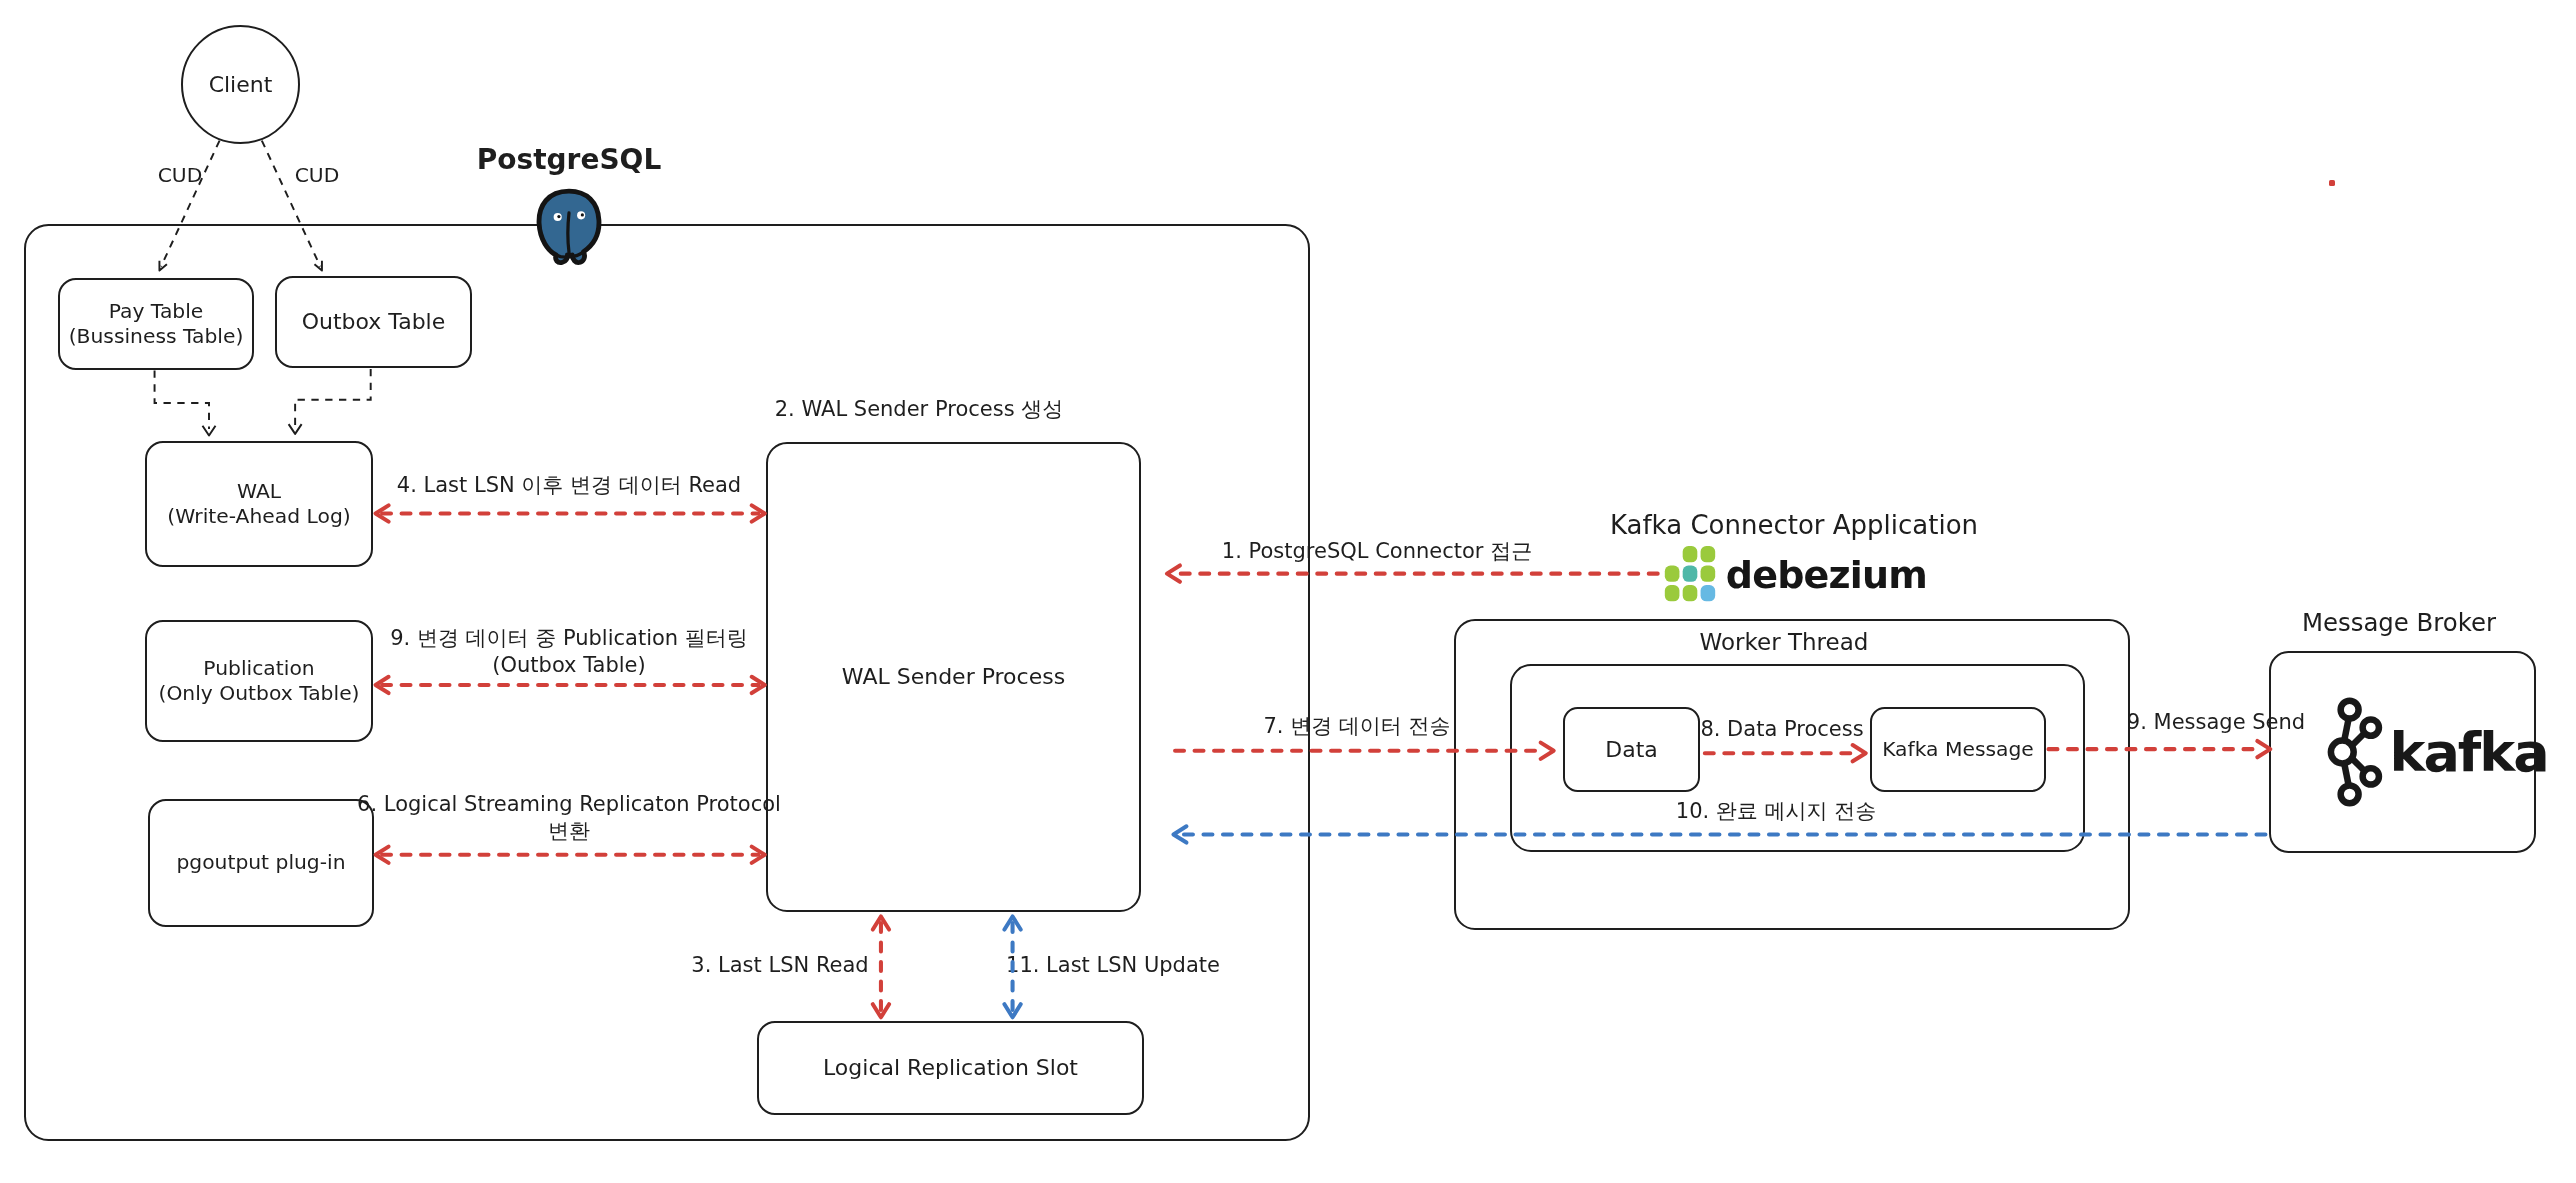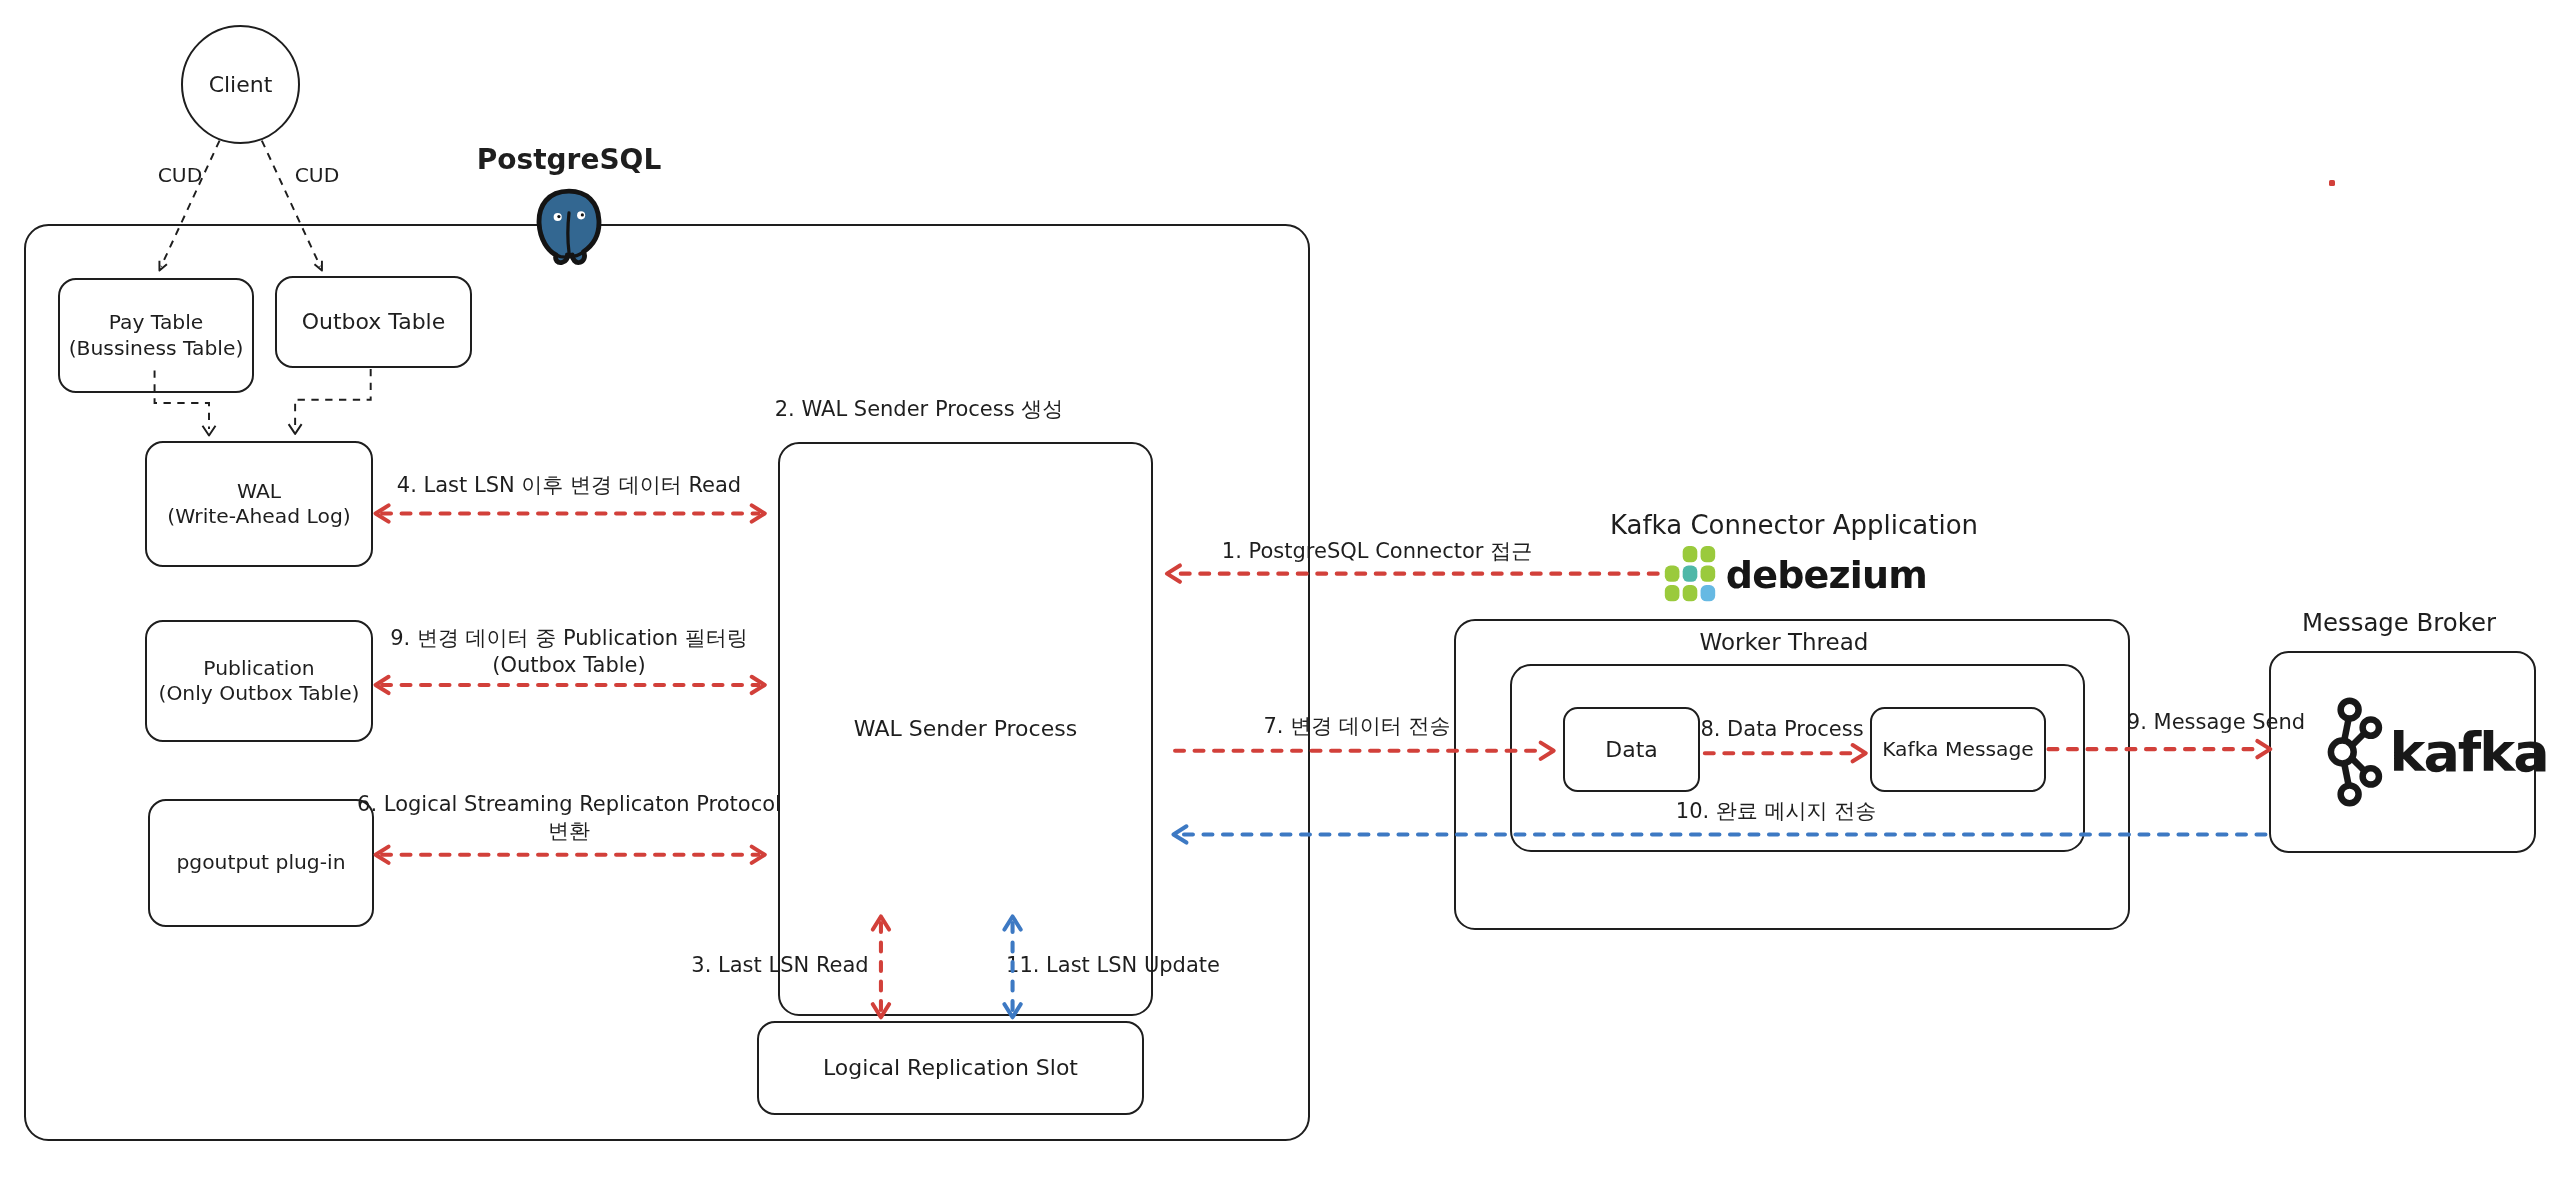--- a/index.html
+++ b/index.html
@@ -37,21 +37,21 @@
 <body>
 
 <div id="canvas">
 
   <div class="box" style="left:24.4px;top:224px;width:1286px;height:917px;border-radius:24.4px;justify-content:flex-start;"></div>
 
   <div class="box circle" style="left:181px;top:25px;width:119px;height:119px;">
     <div class="line">Client</div>
   </div>
 
-  <div class="box" style="left:58px;top:278px;width:196px;height:115px;font-size:20.3px;">
+  <div class="box" style="left:58px;top:278px;width:196px;height:92px;font-size:20.3px;">
     <div class="line">Pay Table</div>
     <div class="line">(Bussiness Table)</div>
   </div>
 
   <div class="box" style="left:275px;top:276px;width:197px;height:92px;">
     <div class="line">Outbox Table</div>
   </div>
 
   <div class="box" style="left:145px;top:441px;width:228px;height:126px;font-size:20.3px;">
     <div class="line">WAL</div>
@@ -60,21 +60,21 @@
 
   <div class="box" style="left:145px;top:620px;width:228px;height:122px;font-size:20.3px;">
     <div class="line">Publication</div>
     <div class="line">(Only Outbox Table)</div>
   </div>
 
   <div class="box" style="left:148px;top:799px;width:226px;height:128px;font-size:20.3px;">
     <div class="line">pgoutput plug-in</div>
   </div>
 
-  <div class="box" style="left:766px;top:442px;width:375px;height:574px;border-radius:21px;margin-left:12px;">
+  <div class="box" style="left:766px;top:442px;width:375px;height:470px;border-radius:21px;">
     <div class="line">WAL Sender Process</div>
   </div>
 
   <div class="box" style="left:757px;top:1021px;width:387px;height:94px;">
     <div class="line">Logical Replication Slot</div>
   </div>
 
   <div class="box" style="left:1454px;top:619px;width:676px;height:311px;border-radius:21px;"></div>
 
   <div class="box" style="left:1510px;top:664px;width:575px;height:188px;border-radius:21px;"></div>

